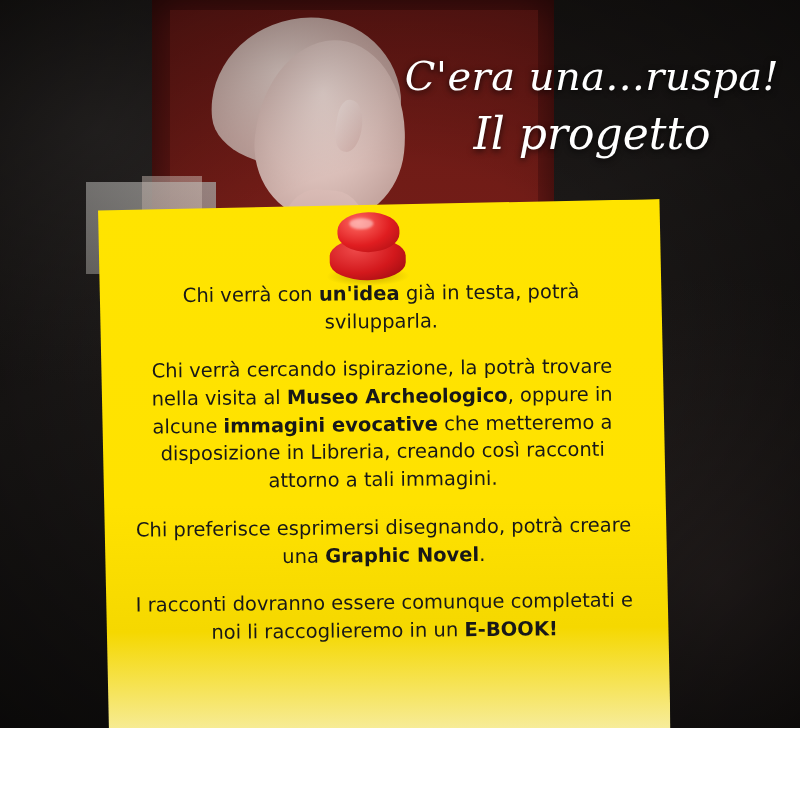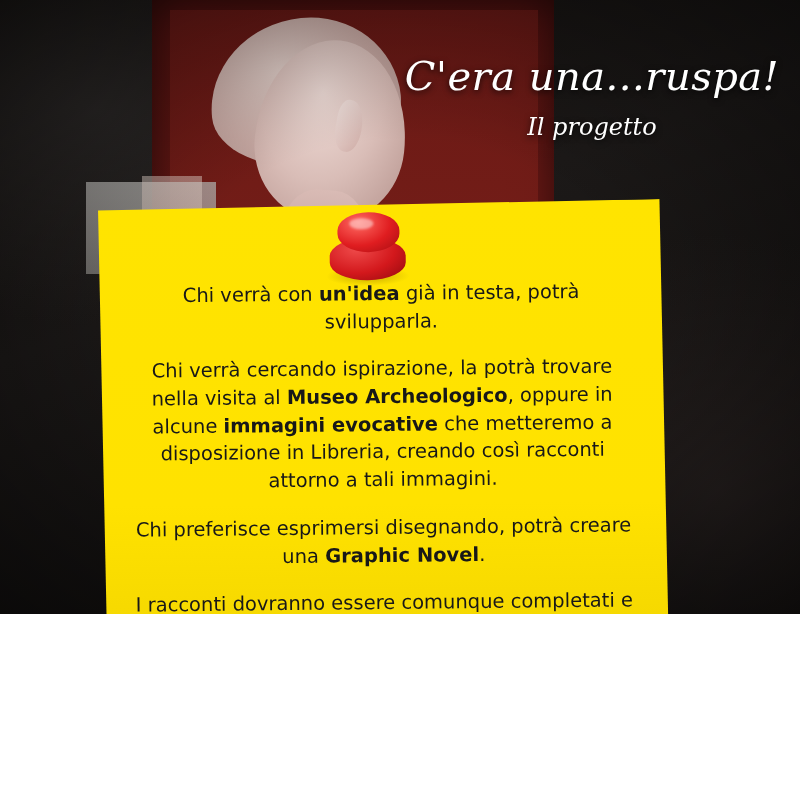--- a/index.html
+++ b/index.html
@@ -9,21 +9,21 @@
   body {
     width: 800px;
     height: 800px;
     overflow: hidden;
     font-family: "DejaVu Sans", sans-serif;
   }
 
   .canvas {
     position: relative;
     width: 800px;
-    height: 614px;
+    height: 728px;
     background: #a16207;
     overflow: hidden;
   }
 
   
   .bg-dark {
     position: absolute;
     inset: 0;
     background:
       radial-gradient(ellipse 60% 50% at 12% 18%, #2a2726 0%, rgba(20,19,18,0) 70%),
@@ -152,22 +152,22 @@
     font-family: "DejaVu Serif", serif;
     font-style: italic;
     line-height: 1.22;
     text-shadow: 0 2px 6px rgba(0,0,0,0.75);
   }
   .title-line1 {
     font-size: 40px;
     letter-spacing: 0.5px;
   }
   .title-line2 {
-    font-size: 24px;
-    margin-top: 12px;
+    font-size: 44px;
+    margin-top: 6px;
   }
 
   
   .note {
     position: absolute;
     left: 98px;
     top: 202px;
     width: 570px;
     height: 548px;
     background: linear-gradient(180deg, #ffe400 0%, #ffe200 55%, #f5d800 78%, #f7f0b8 100%);

